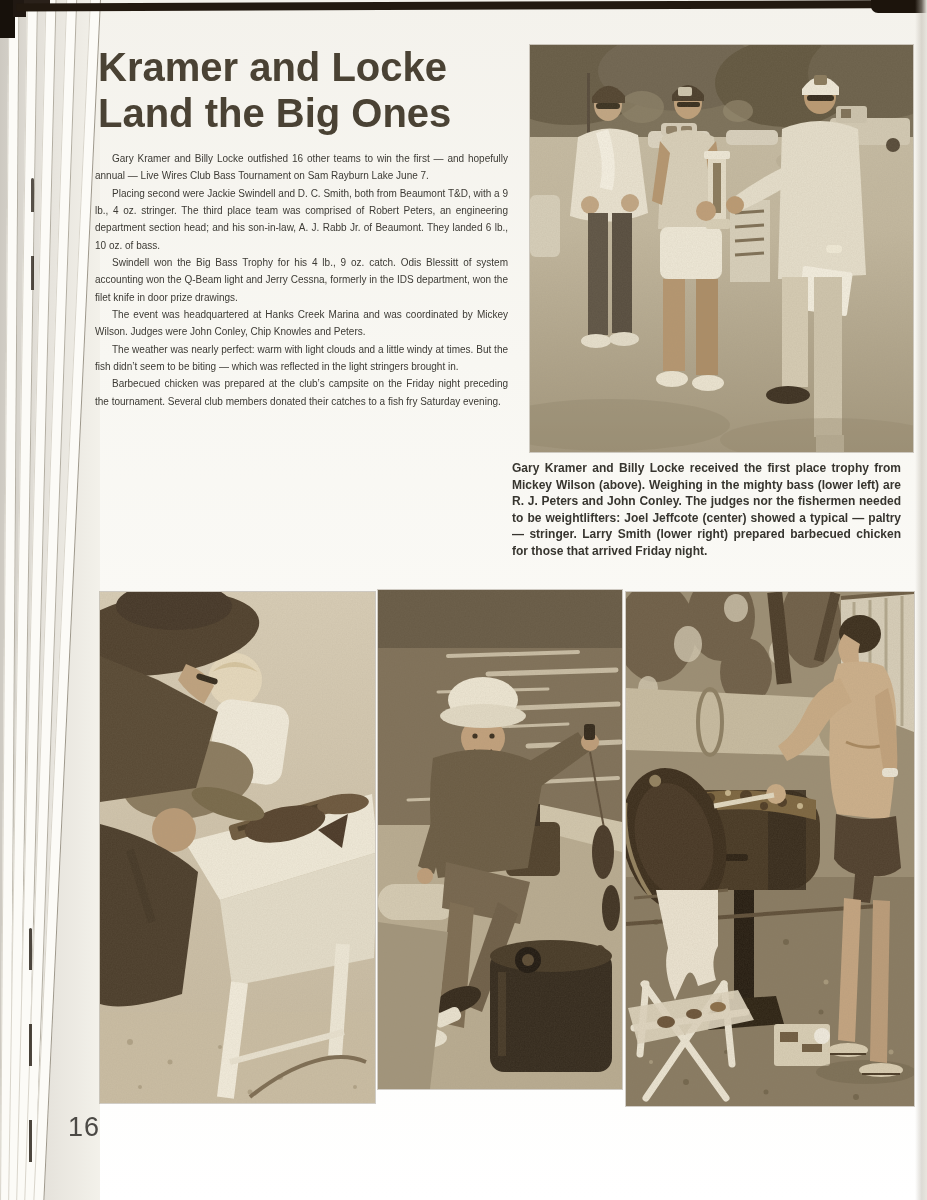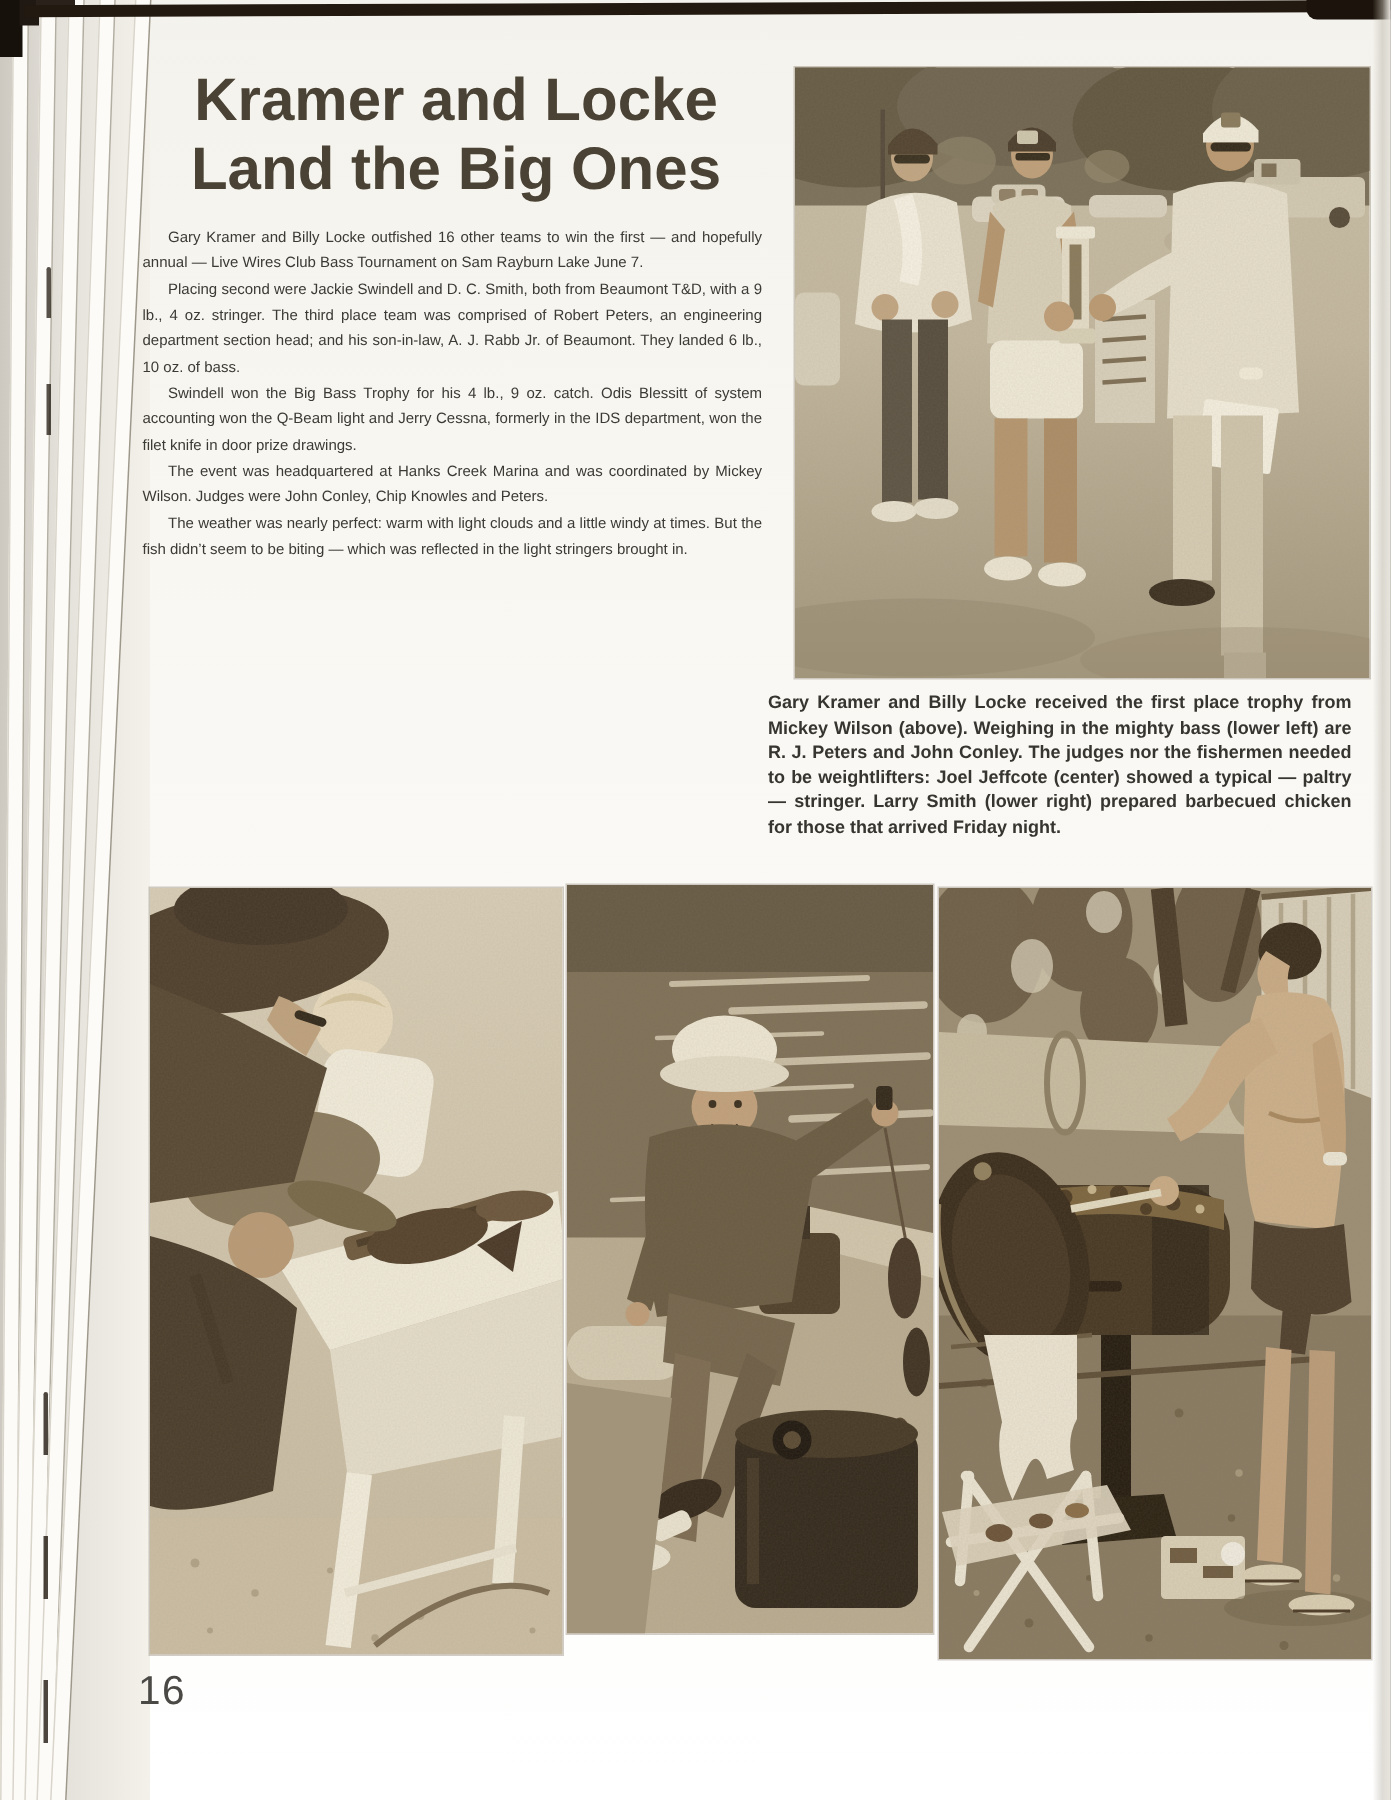--- a/index.html
+++ b/index.html
@@ -26,21 +26,21 @@
         background:linear-gradient(90deg,rgba(189,184,173,0) 0%,rgba(189,184,173,.5) 55%,#e8e5de 100%);}
   
   .title{position:absolute;left:98px;top:44px;width:412px;
         font-weight:bold;font-size:40px;line-height:46px;color:#4a4234;letter-spacing:0;}
   .title span{display:block;}
   .body-col{position:absolute;left:95px;top:150px;width:413px;
         font-size:10px;line-height:17.35px;color:#3c3a34;text-align:justify;}
   .body-col p{margin:0;text-indent:17px;}
   .caption{position:absolute;left:512px;top:460px;width:389px;
         font-weight:bold;font-size:12px;line-height:16.6px;color:#37352f;text-align:justify;}
-  .page-num{position:absolute;left:92px;top:1112px;font-size:27px;color:#4b4945;letter-spacing:1px;}
+  .page-num{position:absolute;left:68px;top:1112px;font-size:27px;color:#4b4945;letter-spacing:1px;}
   
   .photo{position:absolute;outline:1px solid rgba(95,80,58,.28);}
   .photo svg{display:block;width:100%;height:100%;}
   .ph-top{left:530px;top:45px;width:383px;height:407px;}
   .ph-a{left:100px;top:592px;width:275px;height:511px;}
   .ph-b{left:378px;top:590px;width:244px;height:499px;}
   .ph-c{left:626px;top:592px;width:288px;height:514px;}
 </style>
 </head>
 <body>
@@ -55,31 +55,32 @@
   <div class="edge-strip" style="left:33px;transform:rotate(2.7deg);border-right-color:#9e988b;"></div>
   <div class="corner-mark" style="left:0;top:0;width:15px;height:38px;"></div>
   <div class="corner-mark" style="left:13px;top:0;width:13px;height:17px;background:#201812;"></div>
   <div class="corner-mark" style="left:24px;top:0;width:26px;height:8px;background:#2a211a;"></div>
   <div class="top-strip"></div>
   <div class="top-strip-blob"></div>
   <div class="bind-dash a"></div>
   <div class="bind-dash b"></div>
   <div class="right-band"></div>
 
-  <h1 class="title" style="margin:0;text-align:center;">
+  <h1 class="title" style="margin:0;">
     <span>Kramer and Locke</span>
     <span>Land the Big Ones</span>
   </h1>
 
   <div class="body-col">
     <p>Gary Kramer and Billy Locke outfished 16 other teams to win the first — and hopefully annual — Live Wires Club Bass Tournament on Sam Rayburn Lake June 7.</p>
     <p>Placing second were Jackie Swindell and D. C. Smith, both from Beaumont T&amp;D, with a 9 lb., 4 oz. stringer. The third place team was comprised of Robert Peters, an engineering department section head; and his son-in-law, A. J. Rabb Jr. of Beaumont. They landed 6 lb., 10 oz. of bass.</p>
     <p>Swindell won the Big Bass Trophy for his 4 lb., 9 oz. catch. Odis Blessitt of system accounting won the Q-Beam light and Jerry Cessna, formerly in the IDS department, won the filet knife in door prize drawings.</p>
     <p>The event was headquartered at Hanks Creek Marina and was coordinated by Mickey Wilson. Judges were John Conley, Chip Knowles and Peters.</p>
     <p>The weather was nearly perfect: warm with light clouds and a little windy at times. But the fish didn’t seem to be biting — which was reflected in the light stringers brought in.</p>
+    <p>Barbecued chicken was prepared at the club’s campsite on the Friday night preceding the tournament. Several club members donated their catches to a fish fry Saturday evening.</p>
   </div>
 
   <div class="photo ph-top">
     <svg viewBox="0 0 383 407" preserveAspectRatio="none">
       <defs>
         <linearGradient id="tgr" x1="0" y1="0" x2="0" y2="1">
           <stop offset="0" stop-color="#c9bfa7"></stop>
             <stop offset="0.45" stop-color="#c3b89f"></stop>
           <stop offset="1" stop-color="#a2967c"></stop>
         </linearGradient>

